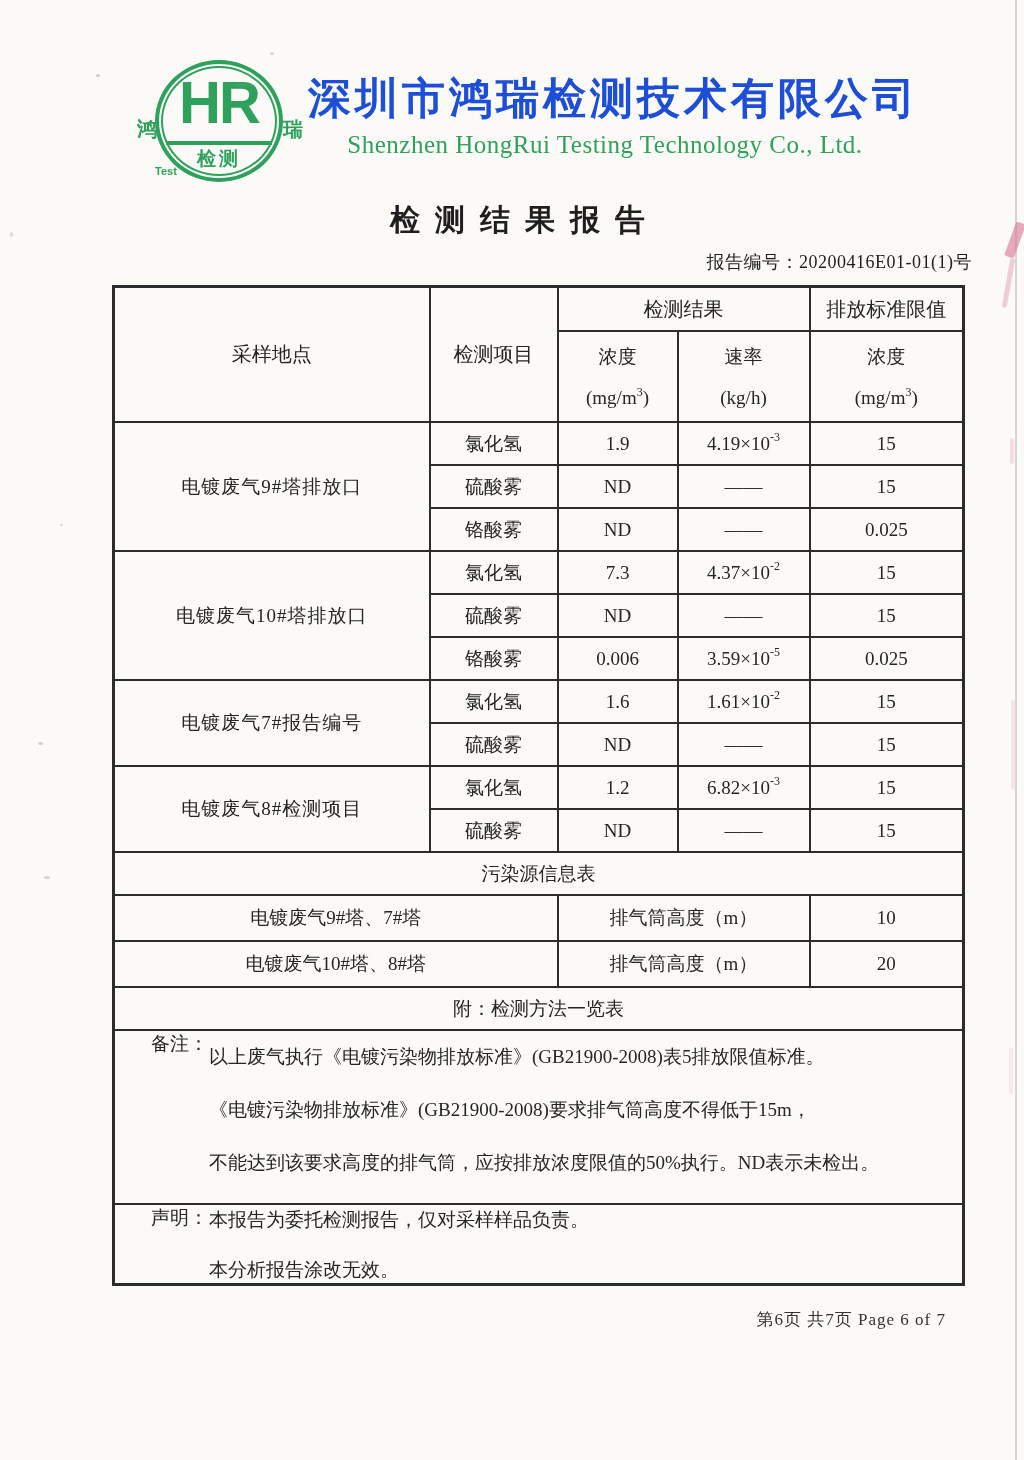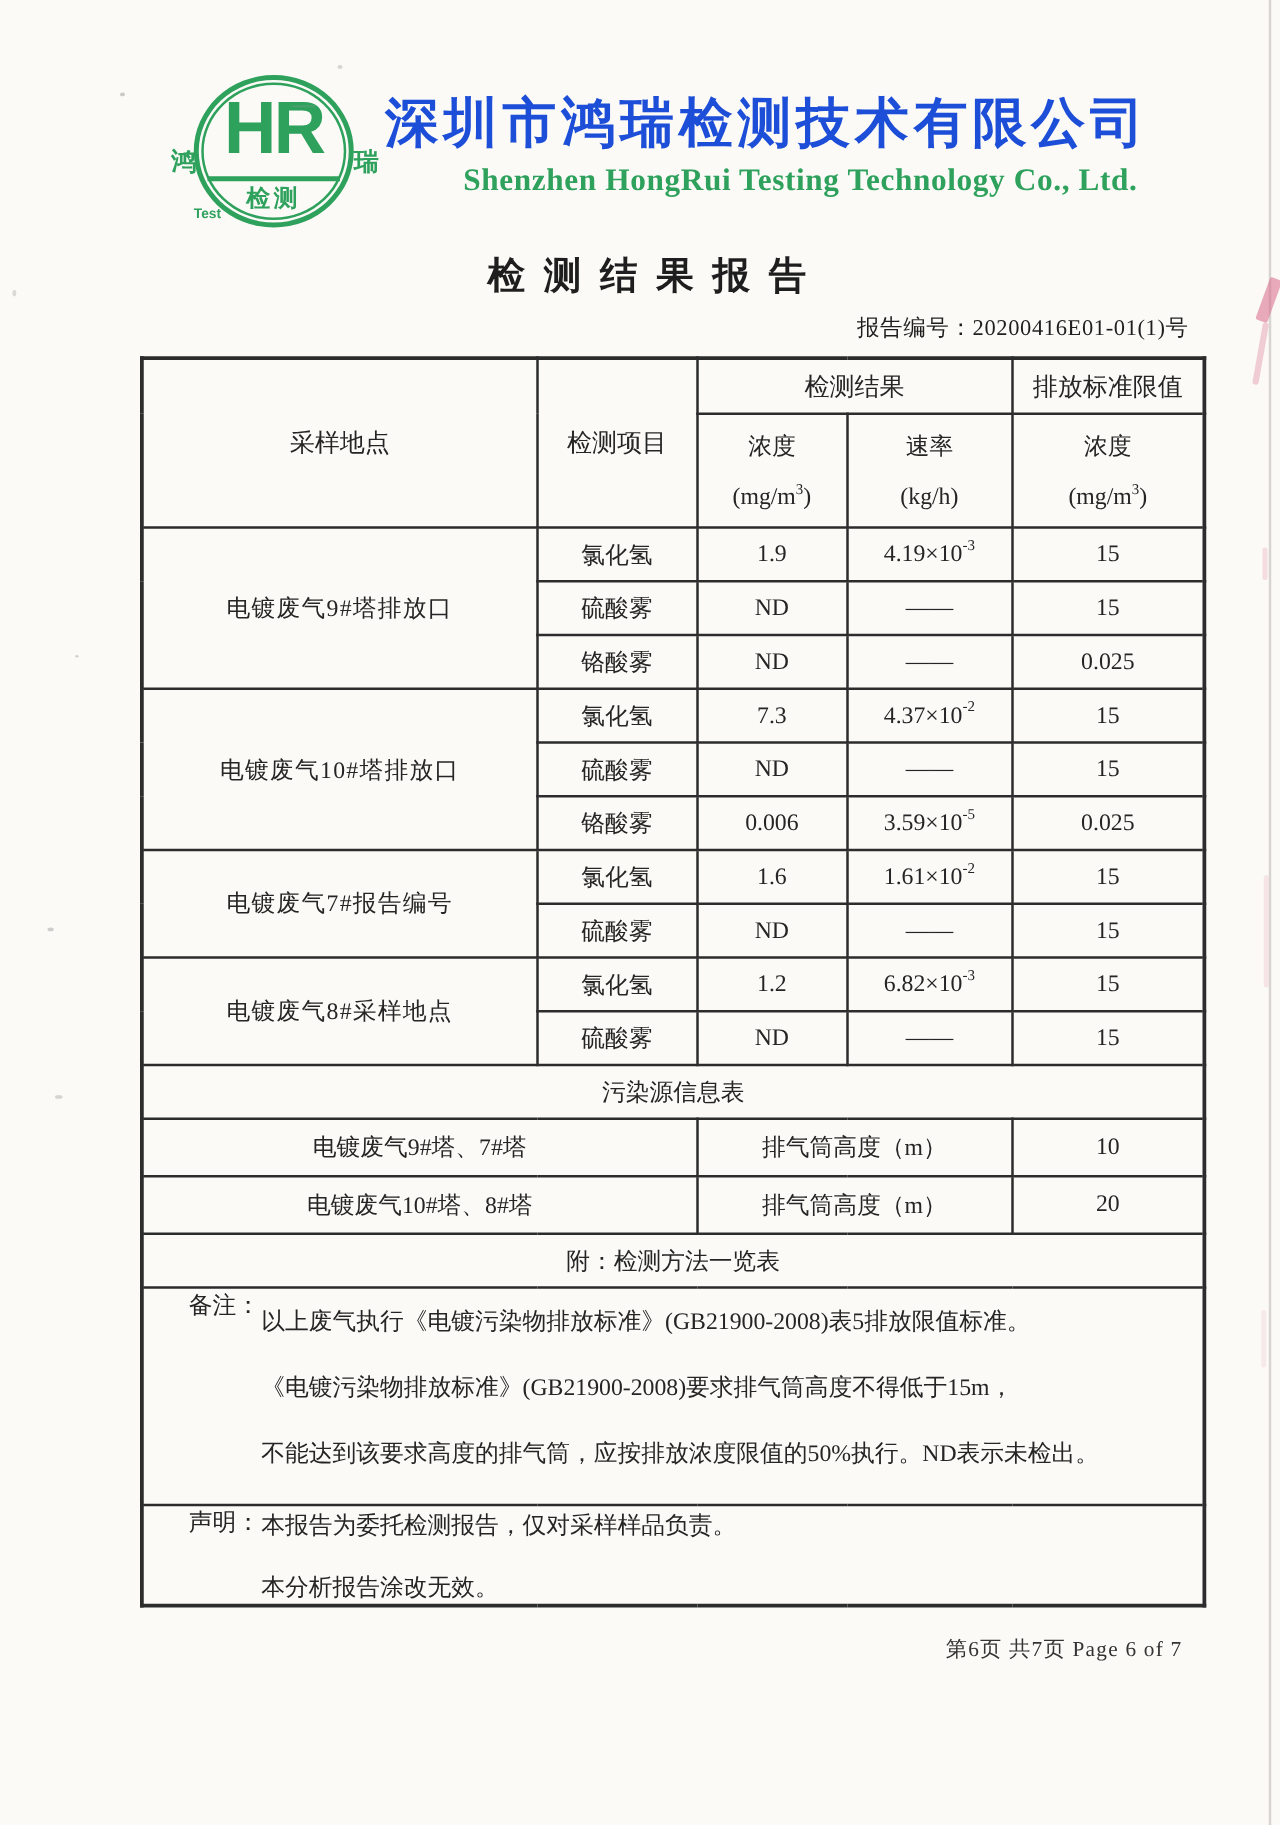--- a/index.html
+++ b/index.html
@@ -36,30 +36,30 @@
   .logo-char{position:absolute;font-size:20px;font-weight:700;color:#2ea15c;top:56px;}
   .logo-char.left{left:-18px;}
   .logo-char.right{right:-20px;}
 
   .company-cn{
     position:absolute;left:308px;top:70px;width:652px;
     font-size:43px;font-weight:700;color:#1d4ed8;letter-spacing:4px;
     white-space:nowrap;
   }
   .company-en{
-    position:absolute;left:300px;top:131px;width:610px;text-align:right;
-    font-size:25px;font-weight:700;color:#2ea15c;letter-spacing:0.5px;
+    position:absolute;left:300px;top:131px;width:610px;text-align:center;
+    font-size:25px;font-weight:400;color:#2ea15c;letter-spacing:0.5px;
     white-space:nowrap;
   }
   .doc-title{
     position:absolute;left:0;top:200px;width:1050px;text-align:center;
     font-size:30px;font-weight:700;color:#1e1e1e;letter-spacing:15px;
   }
   .report-no{
-    position:absolute;right:73px;top:250px;
+    position:absolute;right:52px;top:250px;
     font-size:18px;color:#1e1e1e;letter-spacing:0.5px;
   }
 
   
   table.report{
     position:absolute;left:112px;top:285px;
     width:850px;table-layout:fixed;
     border-collapse:collapse;
     border:3px solid #2c2c2c;
     font-size:19px;color:#252525;
@@ -219,21 +219,21 @@
         <td>15</td>
       </tr>
       <tr class="drow">
         <td>硫酸雾</td>
         <td>ND</td>
         <td>——</td>
         <td>15</td>
       </tr>
 
       <tr class="drow">
-        <td rowspan="2" class="loc">电镀废气8#采样地点</td>
+        <td rowspan="2" class="loc">电镀废气8#检测项目</td>
         <td>氯化氢</td>
         <td>1.2</td>
         <td>6.82×10<sup>-3</sup></td>
         <td>15</td>
       </tr>
       <tr class="drow">
         <td>硫酸雾</td>
         <td>ND</td>
         <td>——</td>
         <td>15</td>

